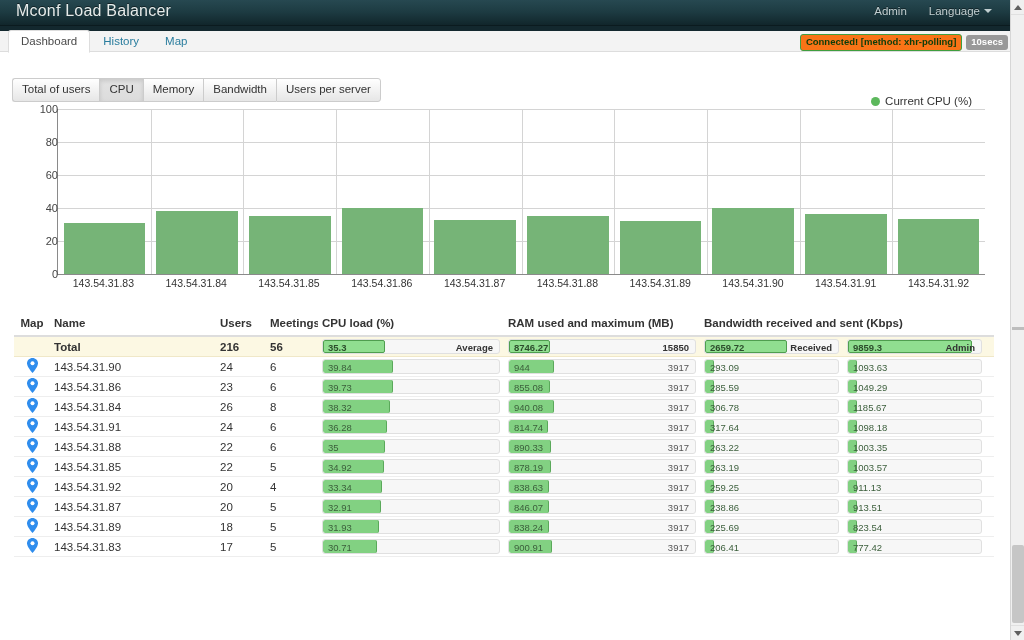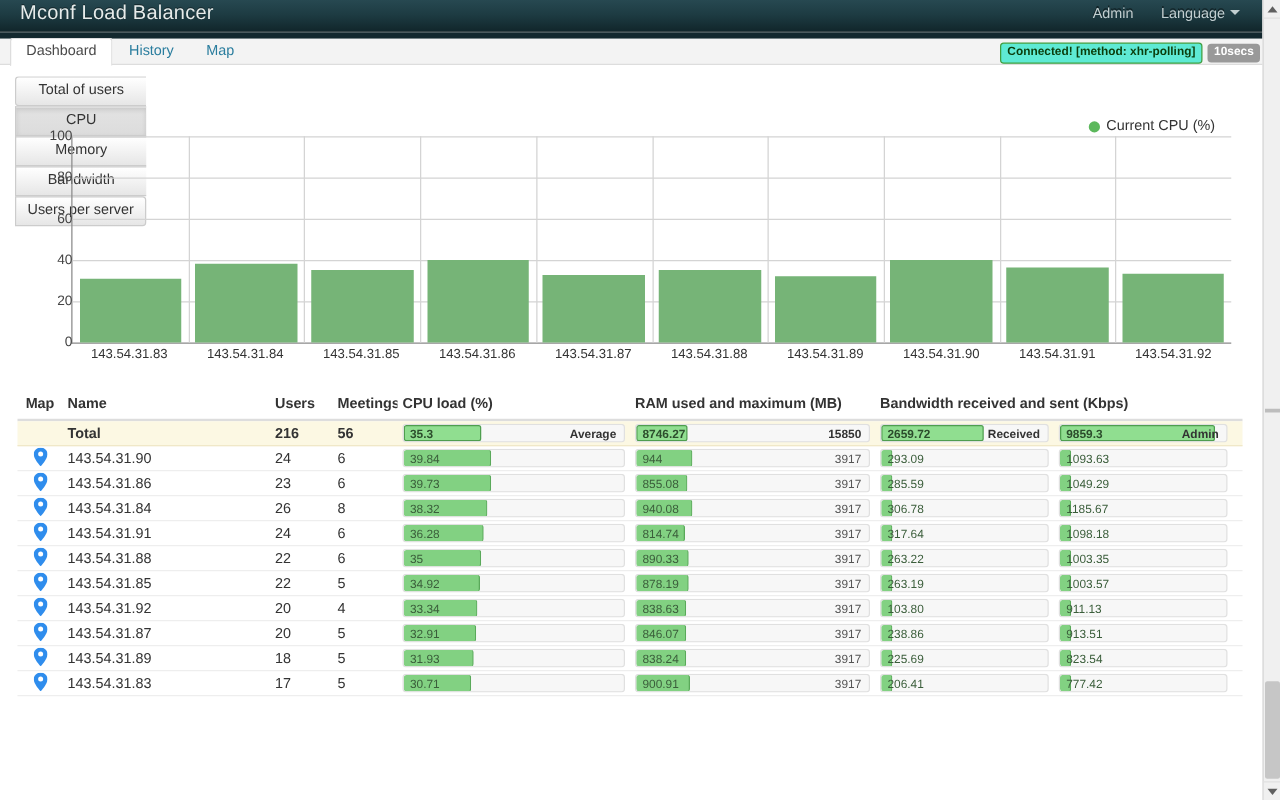--- a/index.html
+++ b/index.html
@@ -57,34 +57,33 @@
   }
   .tab.active {
     background: #ffffff; border-color: #dddddd; border-bottom: 1px solid #ffffff;
     color: #4a4a4a; border-top-left-radius: 3px; border-top-right-radius: 3px;
     margin-bottom: -1px;
   }
 
   
   .conn-wrap { position: absolute; right: 16px; top: 34px; display: flex; align-items: center; gap: 4px; }
   .badge-conn {
-    background: #5eead4; color: #0b3d0b; border: 1px solid #3f9e3f;
+    background: #f97316; color: #0b3d0b; border: 1px solid #3f9e3f;
     font-size: 9.5px; font-weight: bold; padding: 2px 5px 3px 5px; border-radius: 3px;
     white-space: nowrap; line-height: 10px;
   }
   .badge-secs {
     background: #999999; color: #ffffff; font-size: 9.5px; font-weight: bold;
     padding: 2px 5px 3px 5px; border-radius: 3px; line-height: 10px;
   }
 
   
   .btn-group-wrap {
-    position: absolute; top: 61px; left: 12px;
+    position: absolute; top: 78px; left: 12px;
     display: flex;
-    flex-direction: column;
   }
   .mbtn {
     background: linear-gradient(to bottom, #ffffff, #e6e6e6);
     border: 1px solid #cccccc; border-right: none;
     color: #333333; font-size: 11.5px; padding: 4px 9px 5px 9px;
     line-height: 13px; cursor: pointer; white-space: nowrap;
   }
   .mbtn:first-child { border-top-left-radius: 3px; border-bottom-left-radius: 3px; }
   .mbtn:last-child { border-right: 1px solid #cccccc; border-top-right-radius: 3px; border-bottom-right-radius: 3px; text-align: center; }
   .mbtn.active { background: linear-gradient(to bottom, #e3e3e3, #dcdcdc); box-shadow: inset 0 2px 4px rgba(0,0,0,.12); }
@@ -533,21 +532,21 @@
           <div class="cell c-ram">
             <div class="prog">
               <div class="fill" style="width:21.4%"></div>
               <span class="lbl-l">838.63</span>
               <span class="lbl-r">3917</span>
             </div>
           </div>
           <div class="cell c-bw">
             <div class="prog">
               <div class="fill" style="width:7%"></div>
-              <span class="lbl-l">103.80</span>
+              <span class="lbl-l">259.25</span>
             </div>
             <div class="prog">
               <div class="fill" style="width:7%"></div>
               <span class="lbl-l">911.13</span>
             </div>
           </div>
         </div>
         <div class="trow">
           <div class="cell c-map"><span class="pin"><svg width="11" height="15" viewBox="0 0 11 15">
                 <path d="M5.5 0C2.5 0 0 2.4 0 5.3c0 4 5.5 9.7 5.5 9.7S11 9.3 11 5.3C11 2.4 8.5 0 5.5 0z" fill="#2f8ded"></path>

